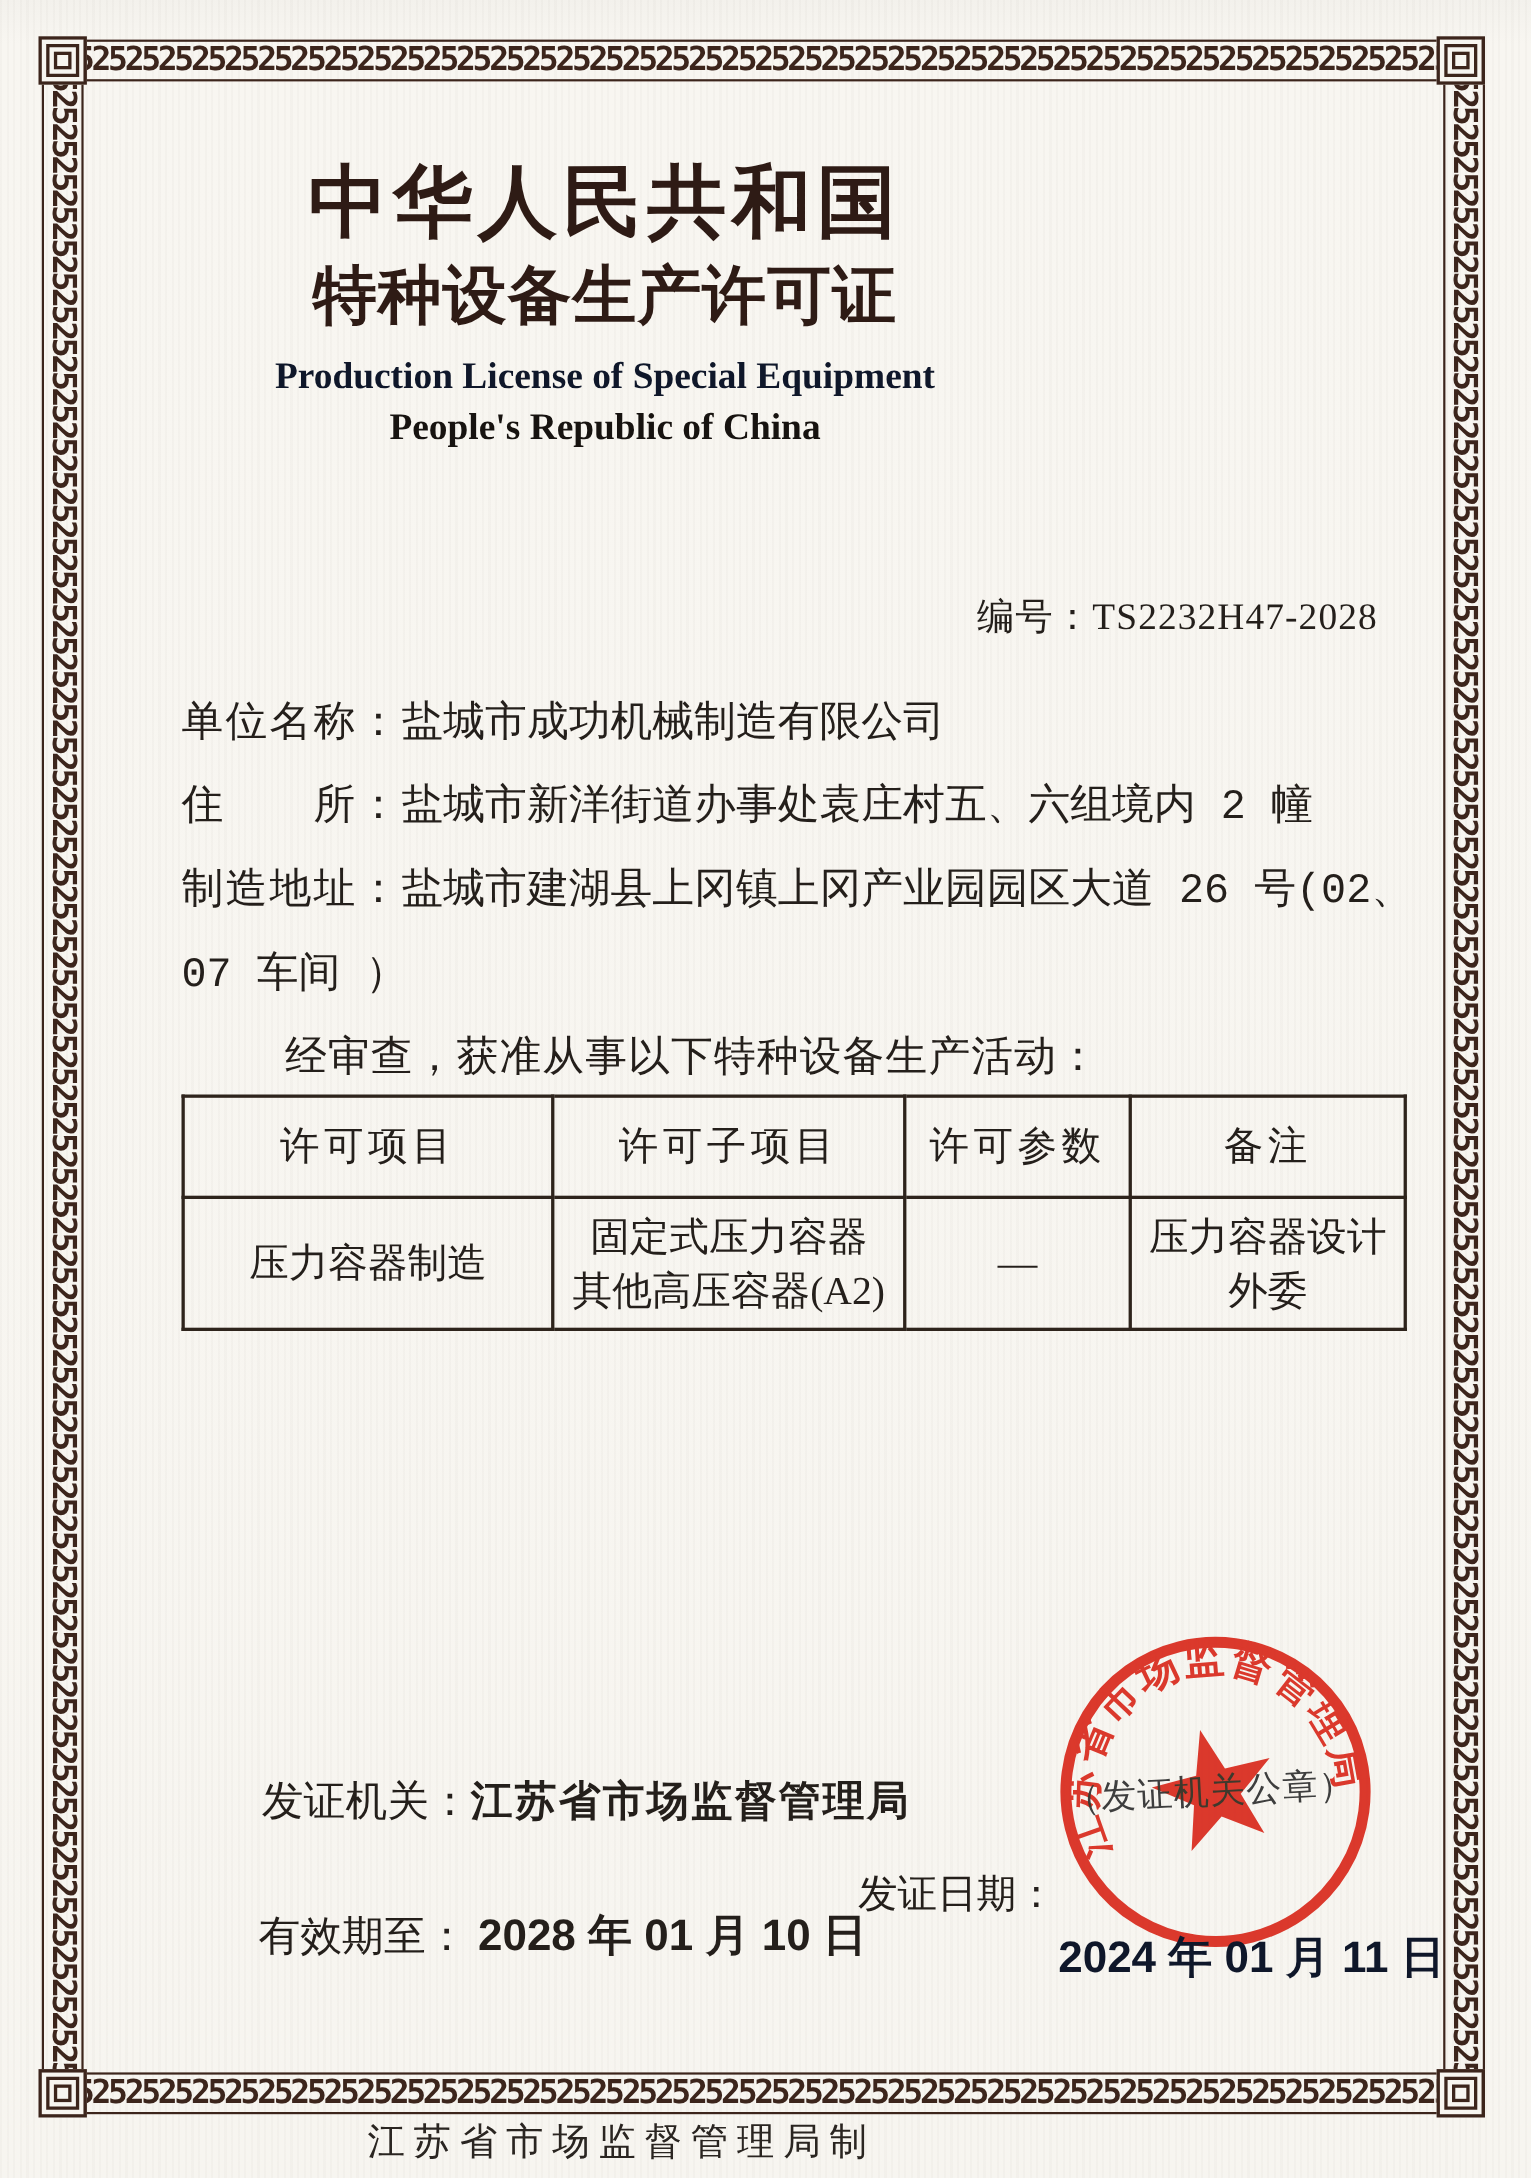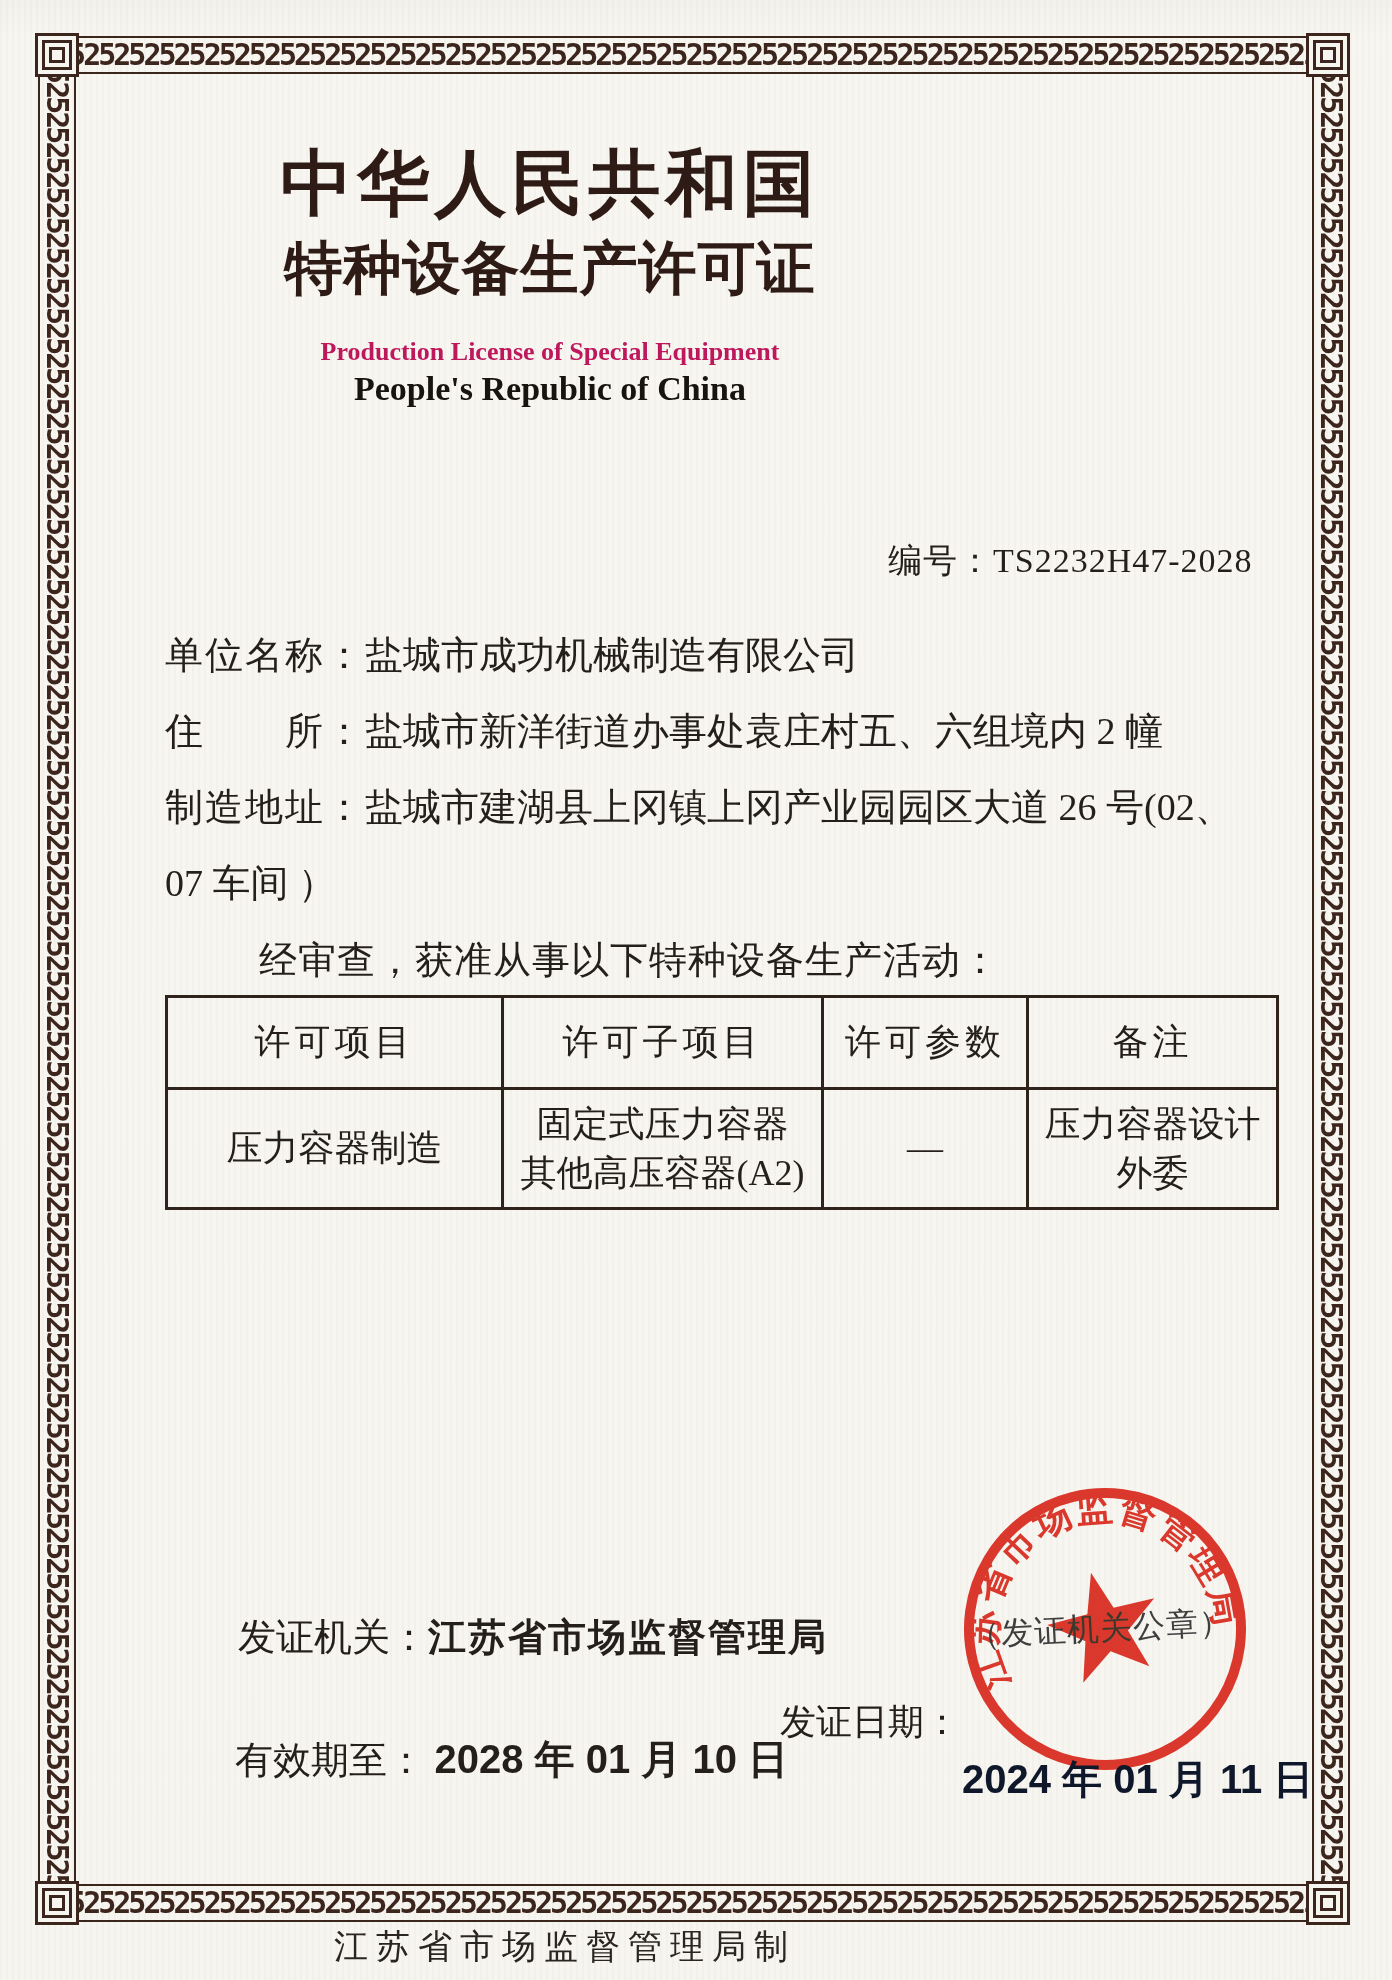--- a/index.html
+++ b/index.html
@@ -45,26 +45,26 @@
   .corner::after { content:""; position:absolute; inset:11px; border:3px solid #3c251c; }
   .c-tl { left:35px;   top:33px; }
   .c-tr { left:1306px; top:33px; }
   .c-bl { left:35px;   top:1881px; }
   .c-br { left:1306px; top:1881px; }
 
   
   .title-wrap { left:0; width:1100px; text-align:center; }
   .t-cn1 { top:136px; font-size:72px; font-weight:bold; letter-spacing:5px; color:#2e1b15; }
   .t-cn2 { top:230px; font-size:58px; font-weight:bold; letter-spacing:1px;  color:#2e1b15; }
-  .t-en1 { top:337px; font-size:26px; font-weight:bold; color:#be185d; }
+  .t-en1 { top:324px; font-size:34px; font-weight:bold; color:#0f172a; }
   .t-en2 { top:370px; font-size:34px; font-weight:bold; color:#171310; }
 
   .reg-no { top:538px; left:888px; font-size:34px; letter-spacing:1px; color:#241f1b; }
 
-  .field { left:165px; font-size:38px; color:#241f1b; white-space:nowrap; }
+  .field { left:165px; font-size:38px; color:#241f1b; white-space:nowrap;font-family:Liberation Mono, monospace; }
   .f-1 { top:630px; }
   .f-2 { top:706px; }
   .f-3 { top:782px; }
   .f-4 { top:858px; }
   .field .lab { letter-spacing:2px; }
   .intro { top:935px; left:259px; font-size:38px; color:#241f1b; letter-spacing:1px; }
 
   
   table.lic {
     position:absolute; top:995px; left:165px; width:1072px;

